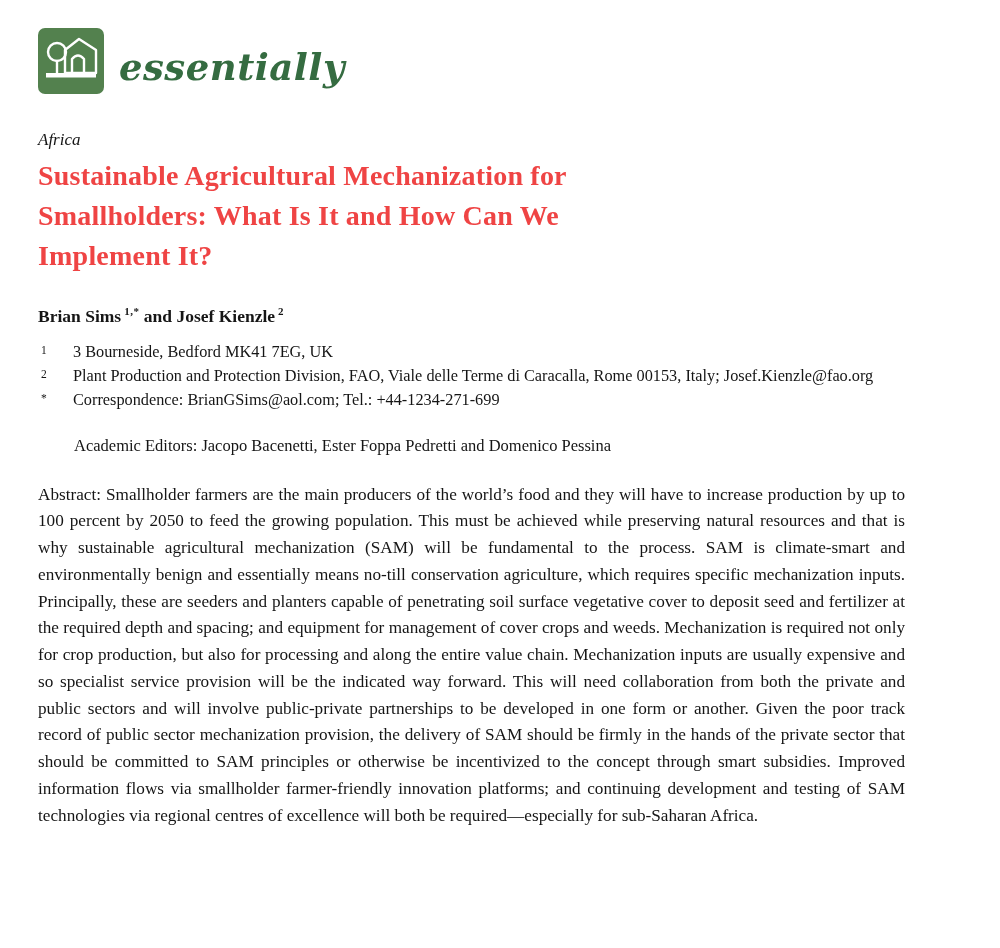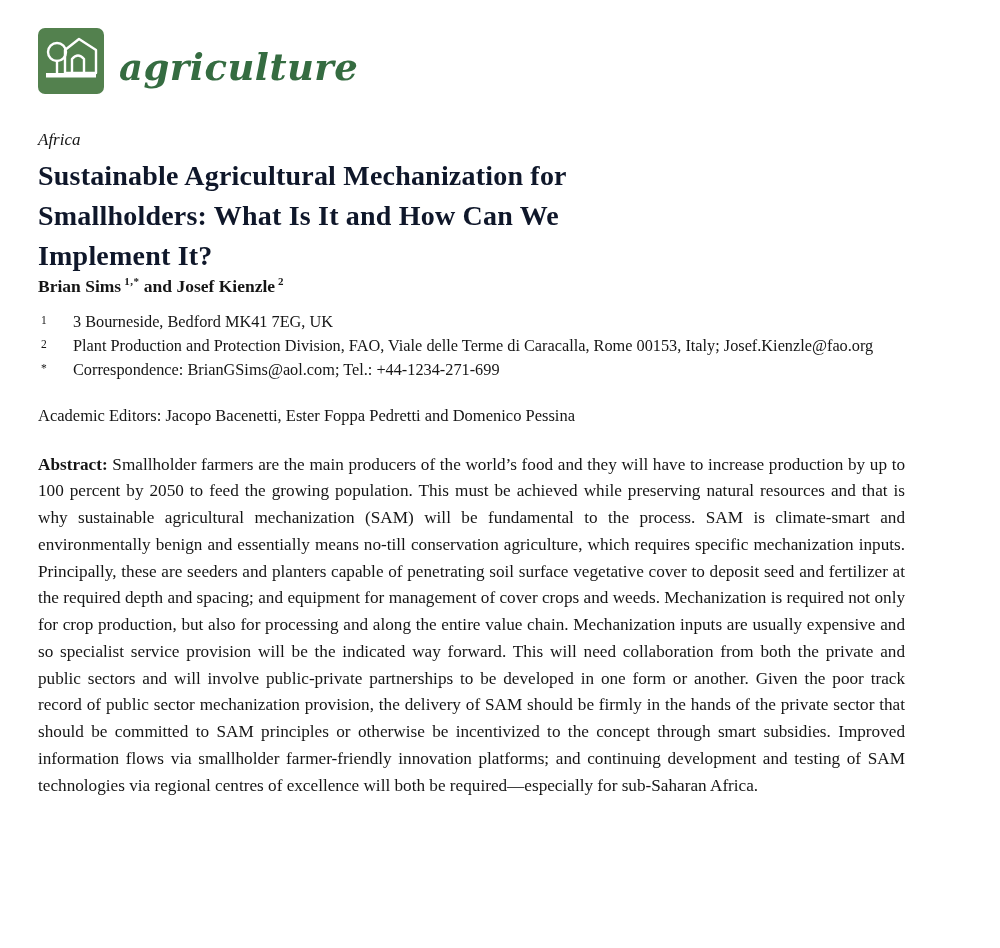--- a/index.html
+++ b/index.html
@@ -29,60 +29,60 @@
 
   
   .article-type { margin-top: 36px; font-style: italic; font-size: 17px; }
   .page-title {
     margin-top: 6px;
     font-size: 28px;
     font-weight: 700;
     line-height: 1.42;
     max-width: 650px;
     letter-spacing: 0.2px;
-    color: #0f172a;
+    color: #ef4444;
   }
-  .authors-line { font-weight: bold; font-size: 17.5px; }
+  .authors-line { margin-top: 30px; font-weight: bold; font-size: 17.5px; }
   .authors-line sup { font-size: 11px; margin-left: 3px; letter-spacing: 0.5px; }
 
   .affiliations { margin-top: 13px; }
   .aff-row { display: flex; font-size: 16.3px; line-height: 1.47; }
   .aff-marker { flex: 0 0 27px; width: 27px; font-size: 11.5px; padding-top: 2px; padding-left: 3px; }
   .aff-text { flex: 1; margin-left: 8px; }
 
-  .editors-block { margin-top: 21px; font-size: 16.5px; line-height: 1.55; }
+  .editors-block { margin-top: 21px; font-size: 16.5px; line-height: 1.55; margin-left: 36px; }
 
   .abstract {
     margin-top: 23px;
     font-size: 17.2px;
     line-height: 1.555;
     text-align: justify;
   }
-  .abstract .abstract-label { font-weight: bold; }
+  .abstract .abstract-label { font-weight: normal; }
 </style>
 </head>
 <body>
 
 <div class="page">
 
   <header class="journal-header">
     <div class="journal-brand">
       <div class="logo-box">
         <svg width="66" height="66" viewBox="0 0 66 66" aria-hidden="true">
           <rect x="0" y="0" width="66" height="66" rx="7" fill="#53814e"></rect>
           <g stroke="#ffffff" stroke-width="2.4" fill="none" stroke-linecap="round" stroke-linejoin="round">
             <circle cx="19" cy="24" r="9"></circle>
             <path d="M19 33 L19 45"></path>
             <path d="M27 22 L41 11 L58 22 L58 45 L27 45 Z"></path>
             <path d="M34 45 L34 31 Q40 24 46 31 L46 45"></path>
           </g>
           <rect x="8" y="45" width="50" height="4.5" fill="#ffffff"></rect>
         </svg>
       </div>
-      <div class="journal-name">agriculture</div>
+      <div class="journal-name">essentially</div>
     </div>
 
   </header>
 
   <main>
     <div class="article-type">Africa</div>
 
     <h1 class="page-title">Sustainable Agricultural Mechanization for Smallholders: What Is It and How Can We Implement It?</h1>
 
     <div class="authors-line">

